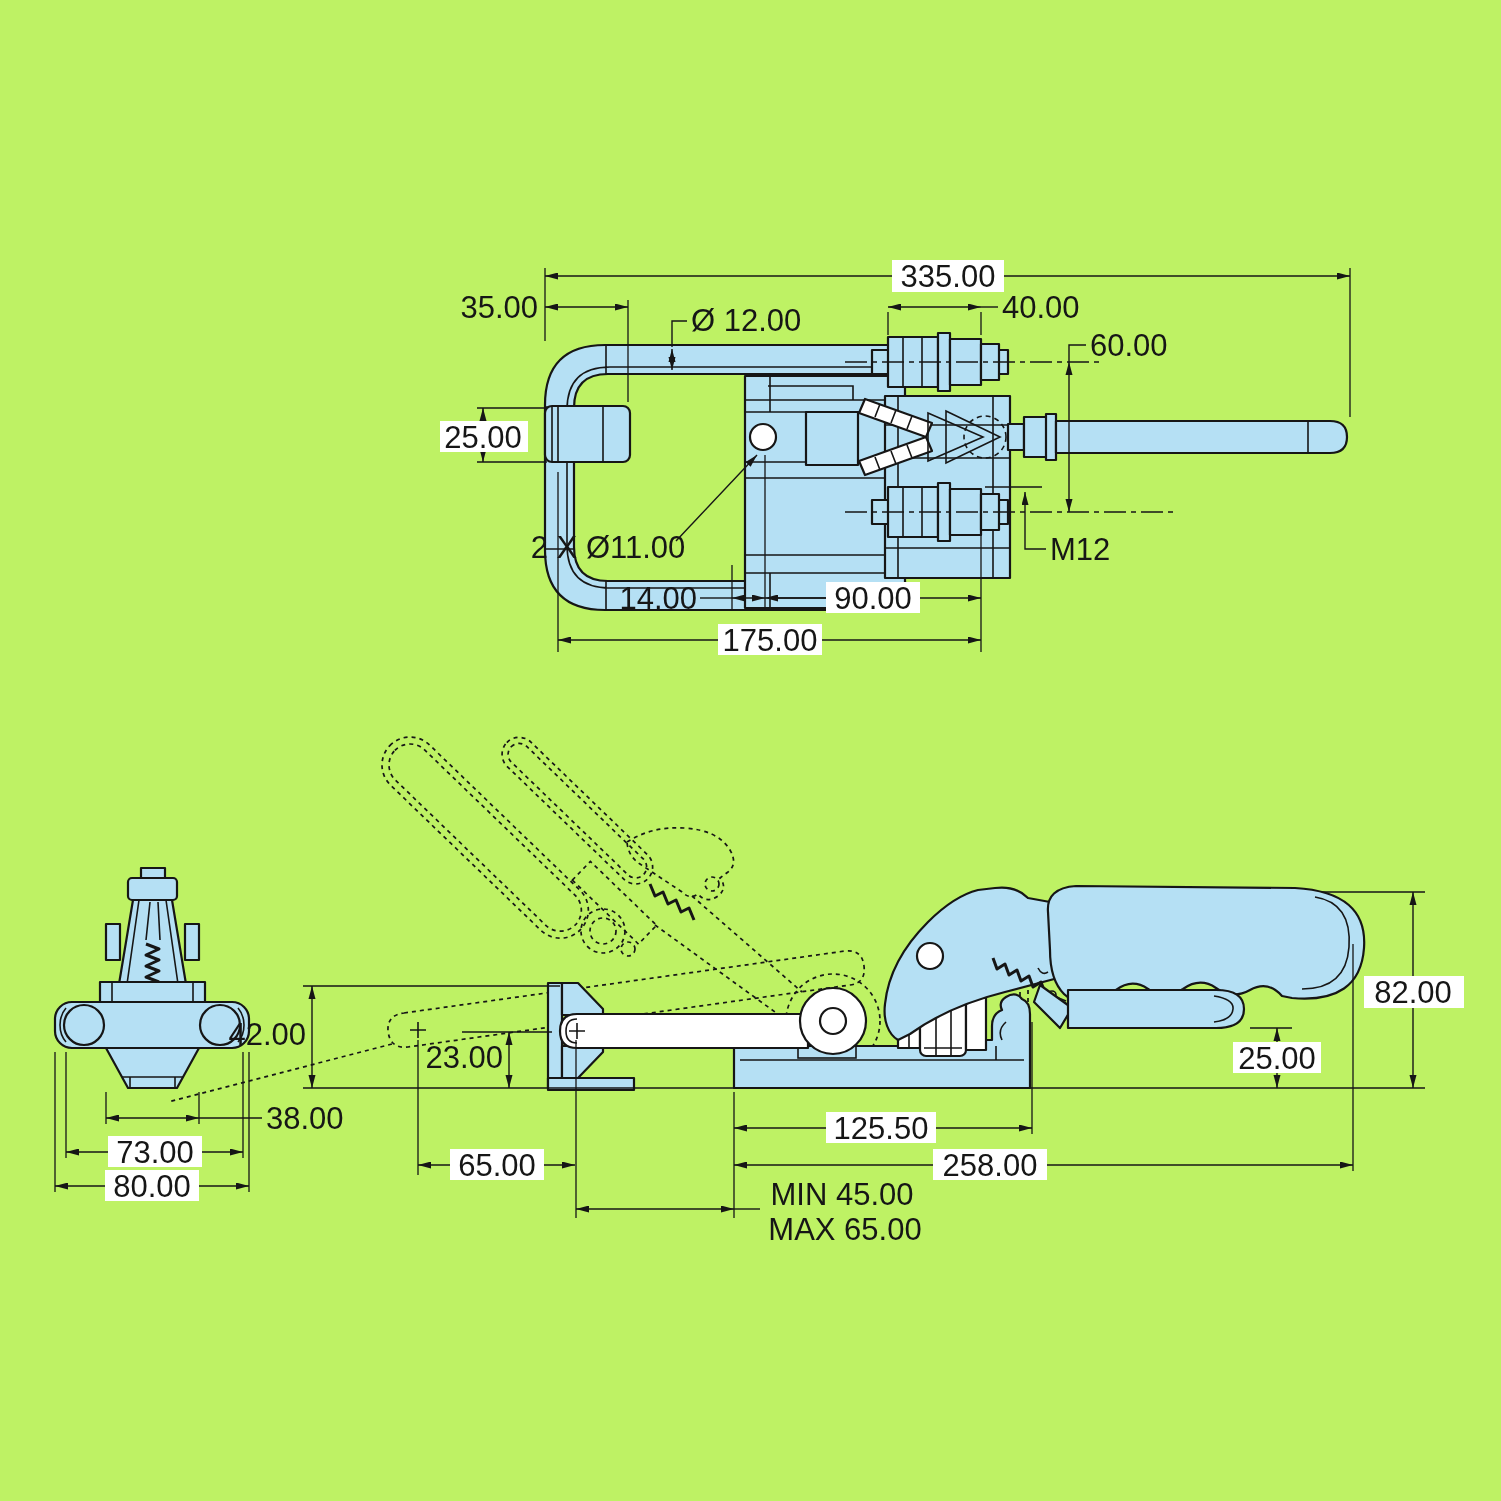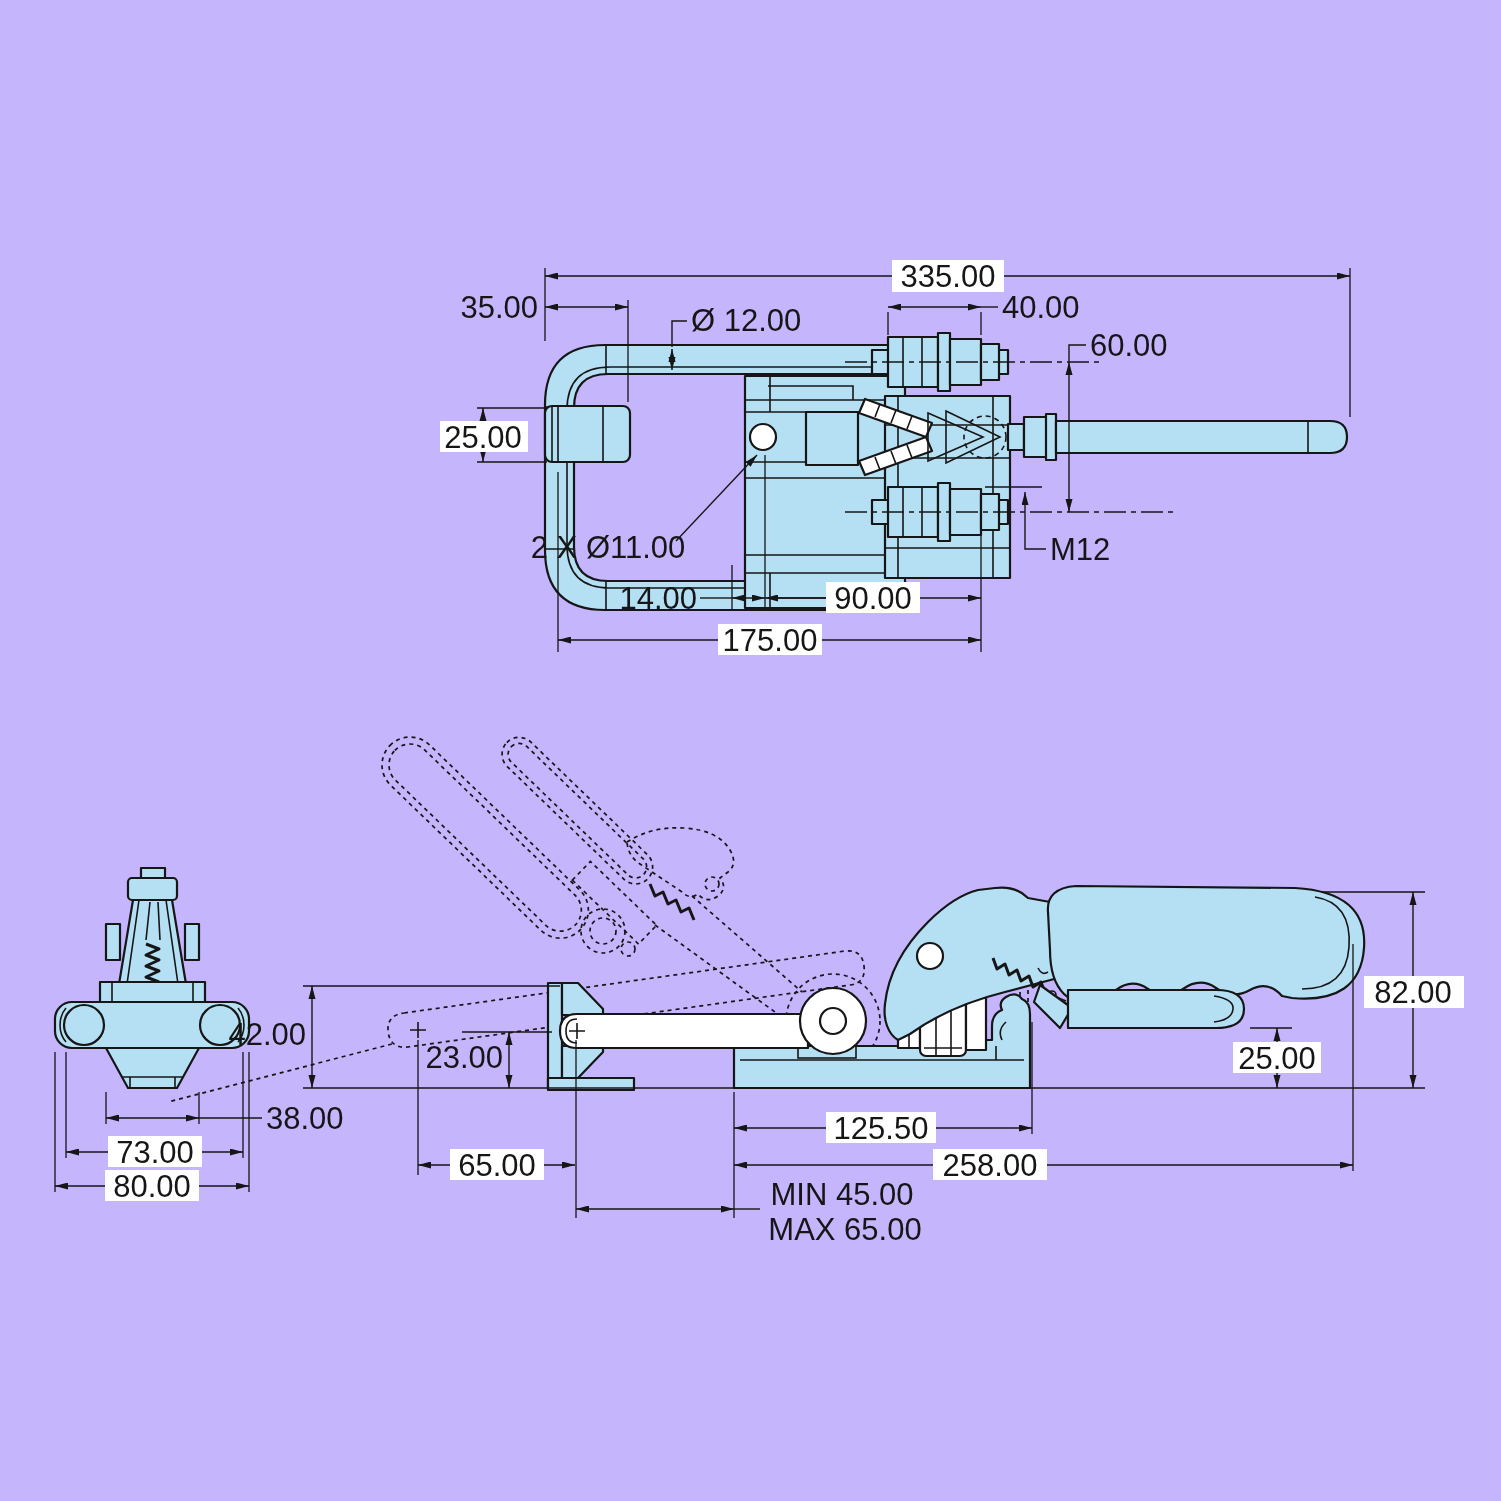--- a/index.html
+++ b/index.html
@@ -1,16 +1,16 @@
 <!DOCTYPE html>
 <html><head>
 <meta charset="utf-8">
 <style>
   html,body{margin:0;padding:0;background:#fff;}
-  #stage{width:1501px;height:1501px;position:relative;background:#c4b5fd;font-family:"Liberation Sans",sans-serif;}
+  #stage{width:1501px;height:1501px;position:relative;background:#bef264;font-family:"Liberation Sans",sans-serif;}
   svg{display:block;}
   text{font-family:"Liberation Sans","DejaVu Sans",sans-serif;font-size:31px;fill:#161616;}
   .part{fill:#b5e0f4;stroke:#161616;stroke-width:2.2;stroke-linejoin:round;}
   .partw{fill:#ffffff;stroke:#161616;stroke-width:2.2;stroke-linejoin:round;}
   .det{fill:none;stroke:#161616;stroke-width:1.6;}
   .dim{fill:none;stroke:#161616;stroke-width:1.4;}
   .ext{fill:none;stroke:#161616;stroke-width:1.3;}
   .cl{fill:none;stroke:#161616;stroke-width:1.3;stroke-dasharray:22 5 5 5;}
   .ph{fill:none;stroke:#161616;stroke-width:1.7;stroke-dasharray:4 4;}
   .dash{fill:none;stroke:#161616;stroke-width:1.6;stroke-dasharray:5 4;}

